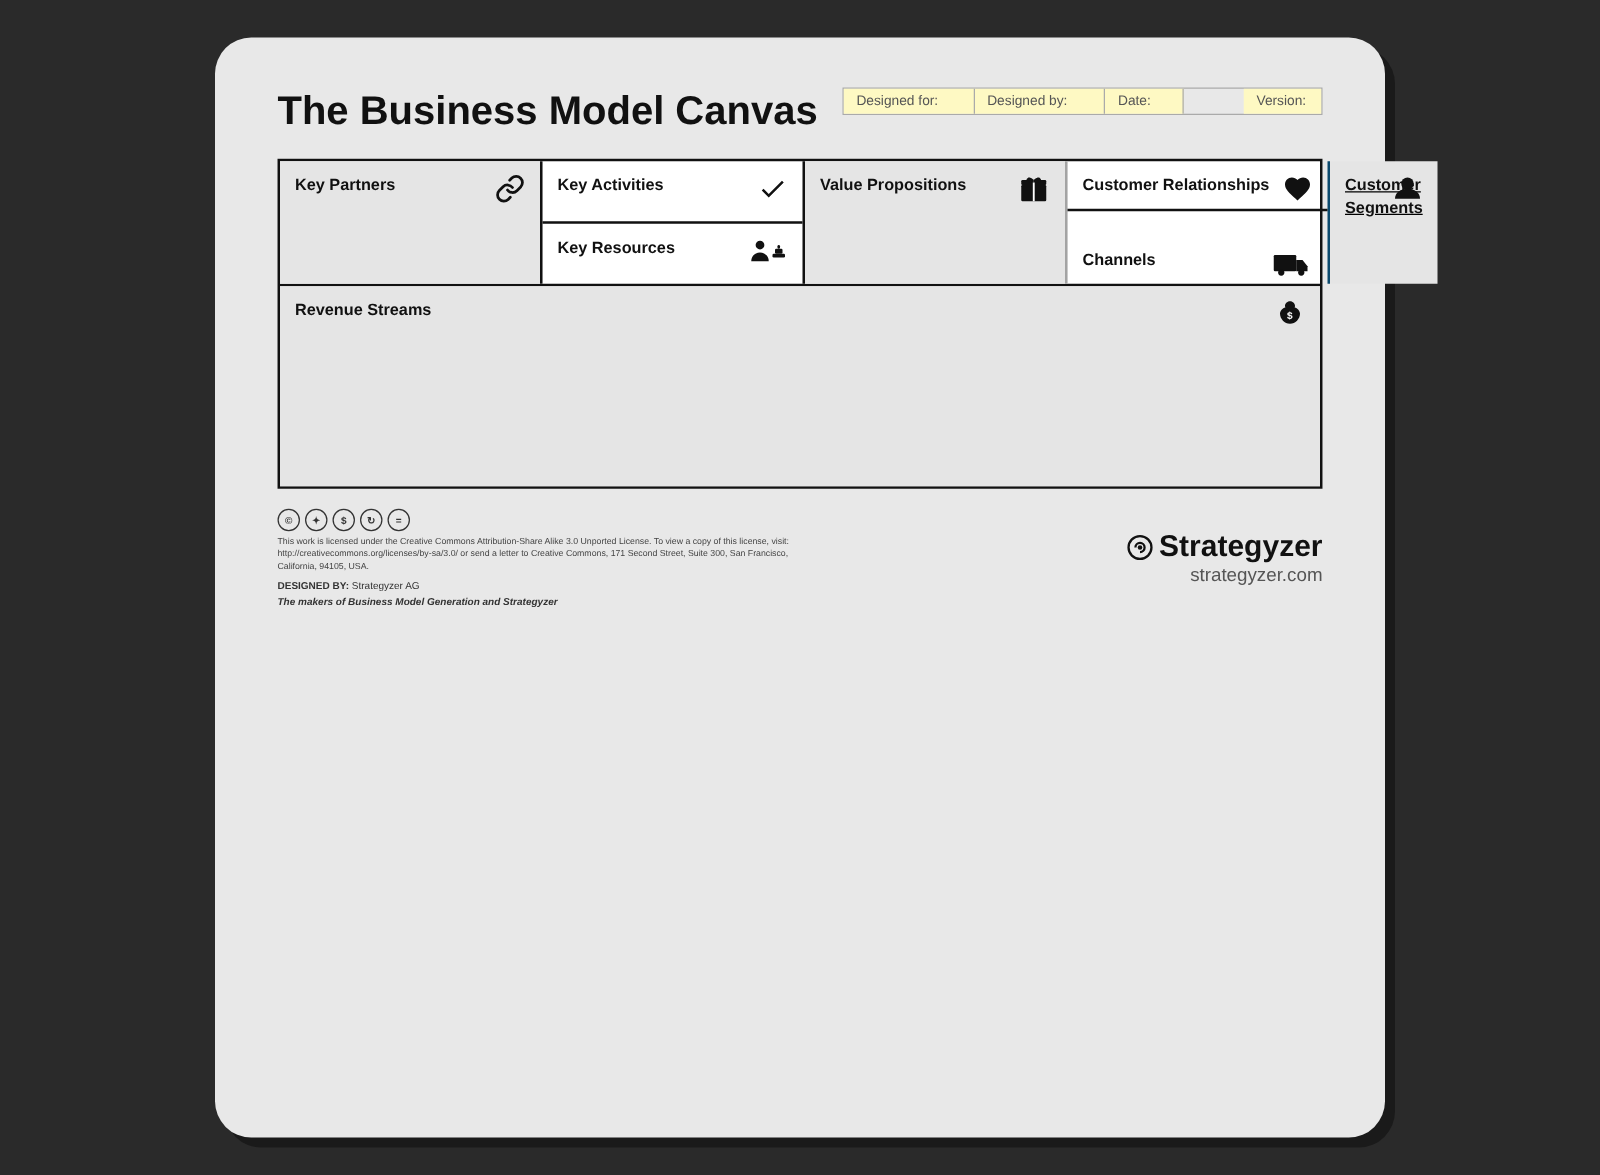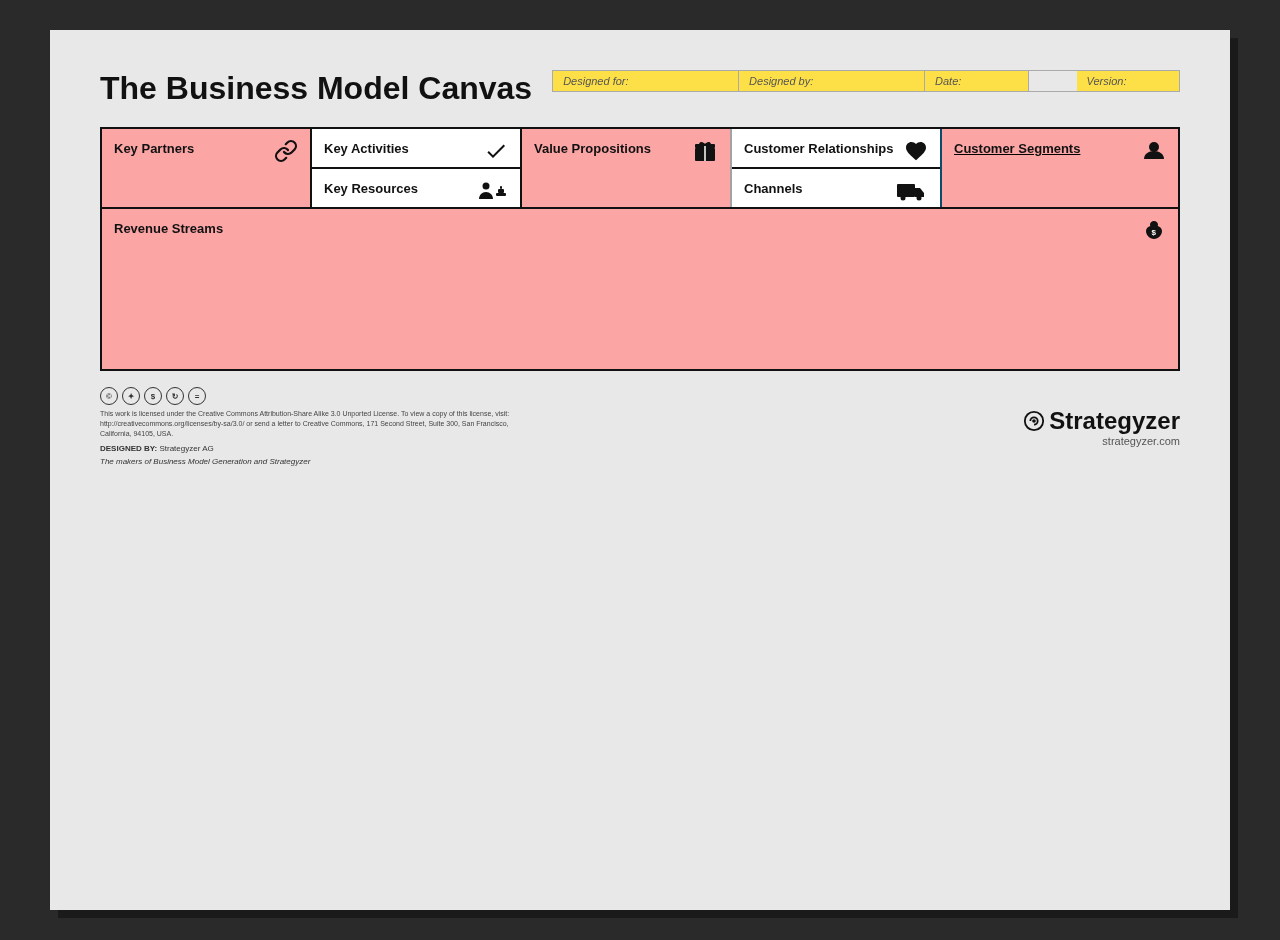--- a/index.html
+++ b/index.html
@@ -6,25 +6,26 @@
     body {
       background: #2a2a2a;
       display: flex;
       justify-content: center;
       align-items: center;
       min-height: 100vh;
       font-family: Arial, sans-serif;
     }
     .page-wrapper {
       background: #e8e8e8;
-      width: 1180px;
+      width: 936px;
       min-height: 880px;
       padding: 40px 50px 30px 50px;
       position: relative;
       box-shadow: 8px 8px 0px #1a1a1a;
+      border-radius: 29px;
     }
     .header-area {
       display: flex;
       align-items: flex-start;
       margin-bottom: 20px;
       gap: 20px;
     }
     .title {
       font-size: 32px;
       font-weight: 900;
@@ -36,23 +37,22 @@
       display: flex;
       gap: 0;
       flex: 1;
       border: 1px solid #aaa;
     }
     .header-field {
       border-right: 1px solid #aaa;
       padding: 4px 10px;
       font-size: 11px;
       color: #555;
-      font-style: italic;
-      flex: 1;
-      background: #fde047;
+      flex: 1;
+      background: #fef9c3;
     }
     .header-field:last-child { border-right: none; margin-left: 48px; }
     .header-field.small { flex: 0.5; }
 
     .canvas-grid {
       border: 2px solid #111;
       display: flex;
       flex-direction: column;
       background: #fff;
     }
@@ -63,21 +63,21 @@
     }
     .canvas-bottom-row {
       display: flex;
       height: 160px;
     }
 
     .cell {
       border-right: 2px solid #111;
       padding: 10px 12px;
       position: relative;
-      background: #fca5a5;
+      background: #e5e5e5;
     }
     .cell:last-child { border-right: none; }
     .cell-label {
       font-size: 13px;
       font-weight: 700;
       color: #111;
     }
     .cell-icon {
       position: absolute;
       top: 10px;
@@ -131,20 +131,21 @@
     .cell-customer-relationships {
       flex: 1;
       border-bottom: 2px solid #111;
       padding: 10px 12px;
       position: relative;
     }
     .cell-channels {
       flex: 1;
       padding: 10px 12px;
       position: relative;
+      margin-top: 20px;
     }
 
     
     .cell-customer-segments {
       flex: 1;
       text-decoration: underline;
     }
 
     
     .cell-cost-structure {
@@ -192,40 +193,40 @@
       color: #444;
       max-width: 420px;
       line-height: 1.4;
     }
     .footer-designed {
       font-size: 8px;
       color: #333;
       margin-top: 2px;
     }
     .footer-designed strong { font-weight: 700; text-transform: uppercase; font-size: 8px; }
-    .footer-italic { font-style: italic; font-size: 8px; color: #333; }
+    .footer-italic { font-style: italic; font-size: 8px; color: #333; font-weight: bold; }
     .footer-right {
       text-align: right;
     }
     .strategyzer-logo {
       display: flex;
       align-items: center;
       gap: 4px;
     }
     .strategyzer-logo-icon {
       width: 22px;
       height: 22px;
     }
     .strategyzer-name {
       font-size: 24px;
       font-weight: 700;
       color: #111;
     }
     .strategyzer-url {
-      font-size: 11px;
+      font-size: 15px;
       color: #555;
       text-align: right;
     }
 
     .main-row-height {
       height: 440px;
     }
   </style>
 </head>
 <body>

